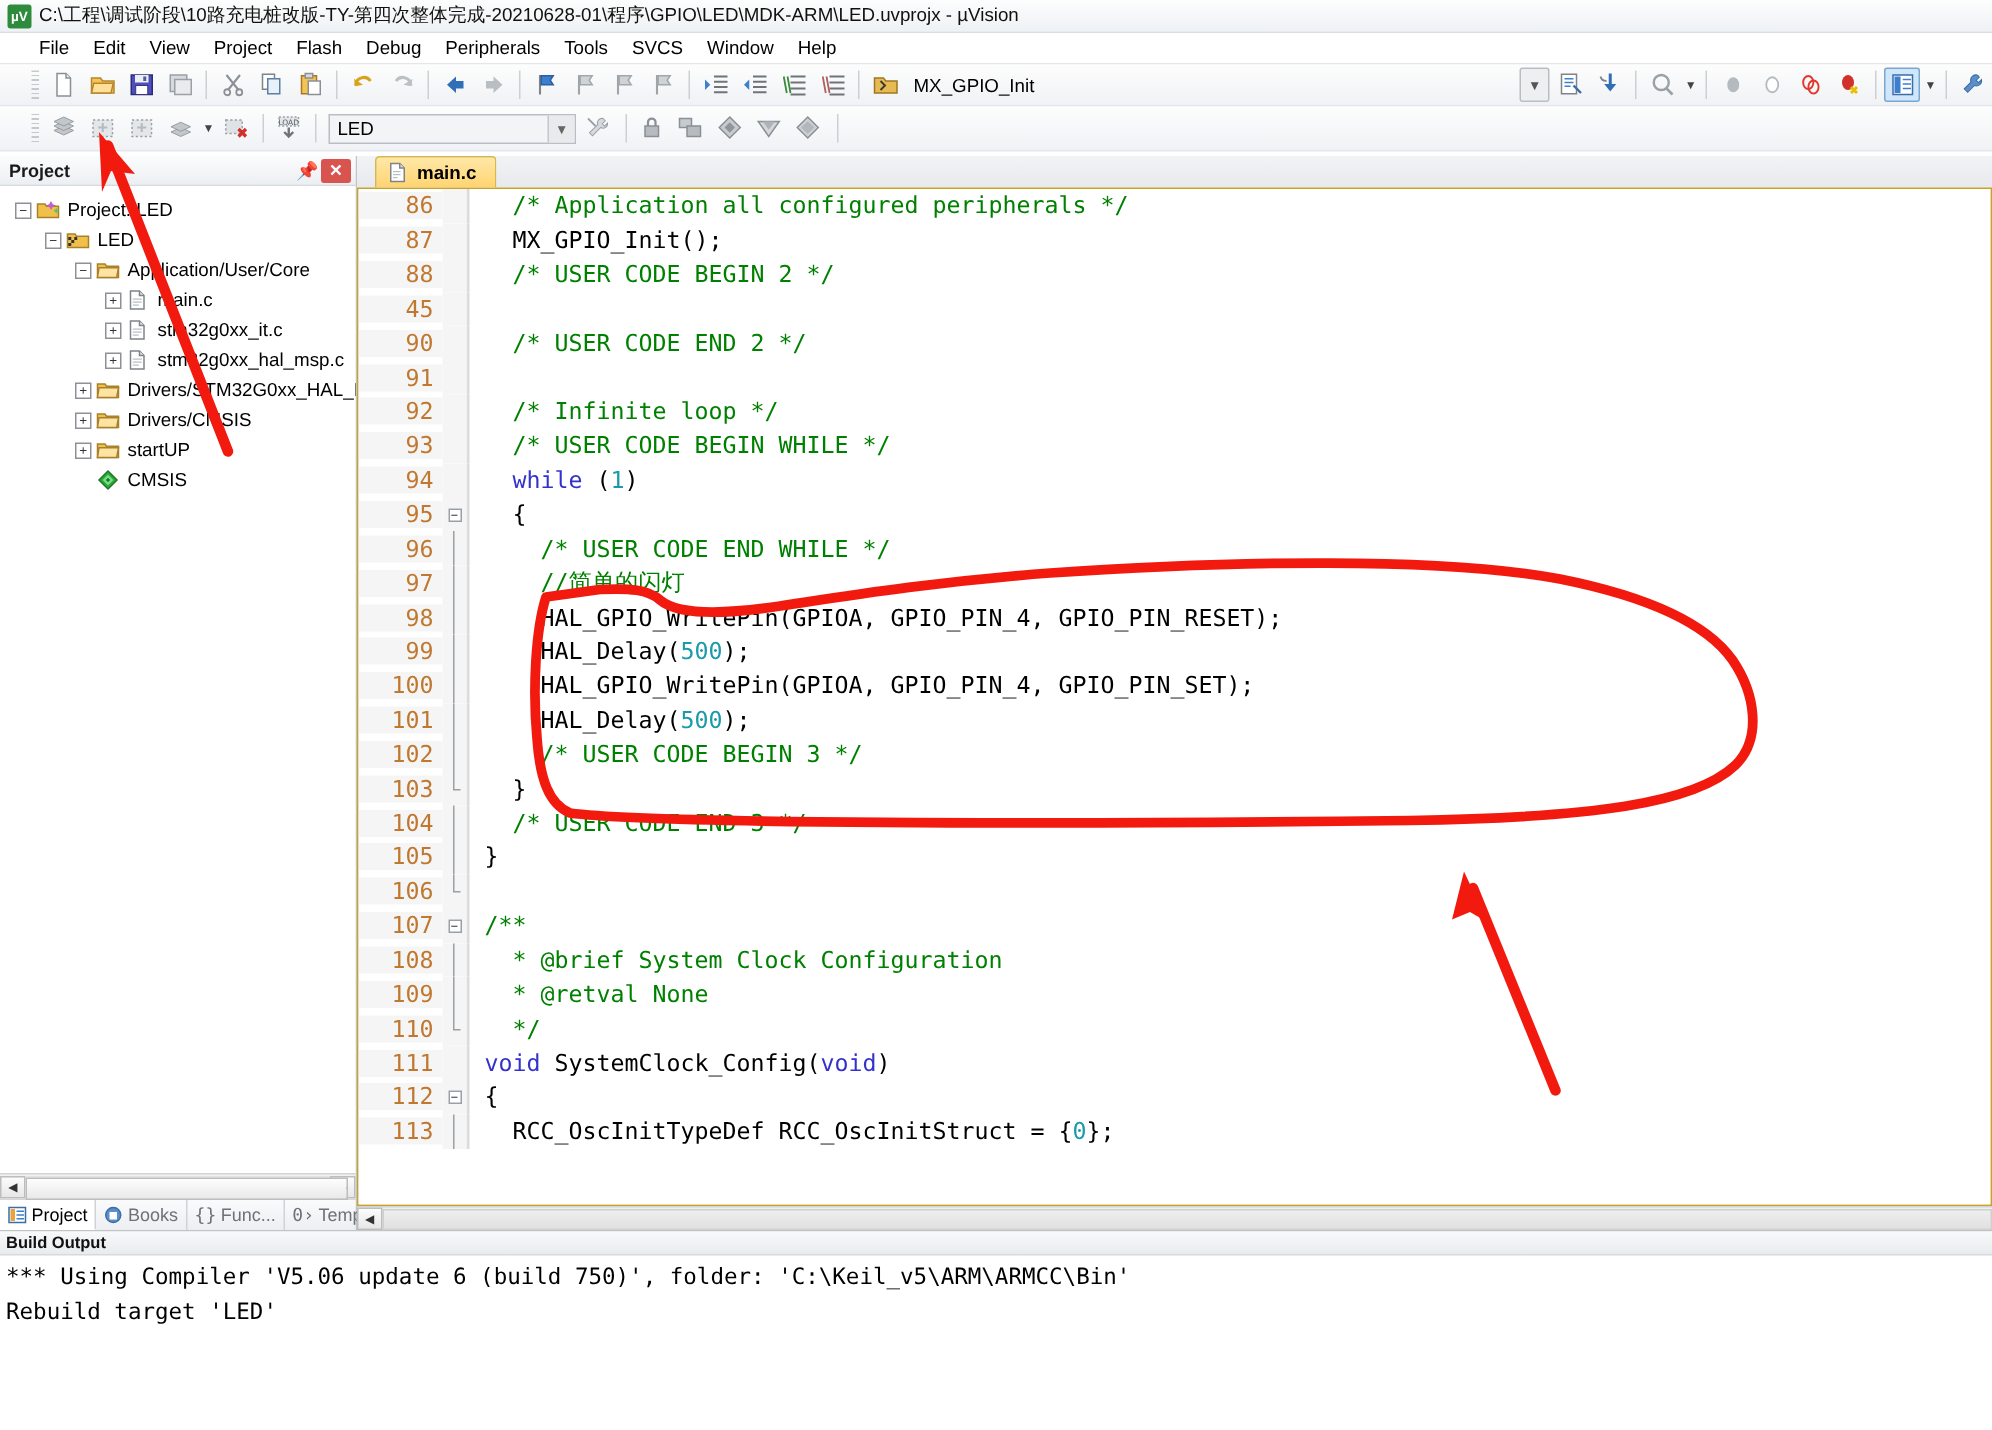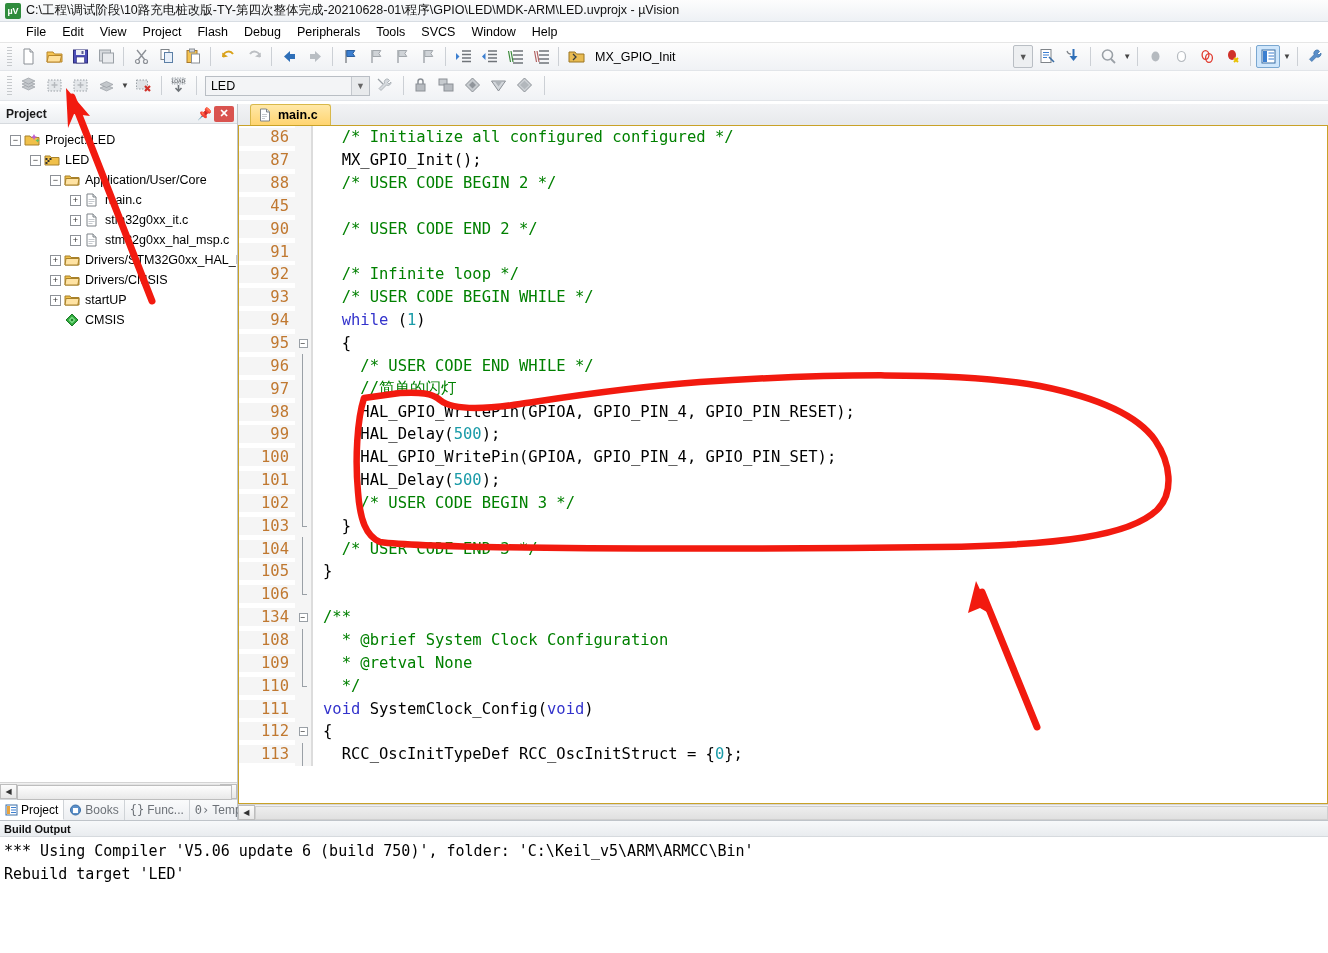--- a/index.html
+++ b/index.html
@@ -46,21 +46,21 @@
     padding: 2px 8px; font-size: 12.5px; color: #000; cursor: default;
     white-space: nowrap;
   }
 
   
   .toolbar {
     height: 28px;
     background: linear-gradient(#fdfdfd, #f0f2f5);
     display: flex; align-items: center;
     border-bottom: 1px solid #e2e5e9;
-    padding-left: 4px;
+    padding-left: 18px;
   }
   .grip {
     width: 5px; height: 20px; margin: 0 3px;
     background-image: repeating-linear-gradient(to bottom, #c6c9cc 0 1px, transparent 1px 3px);
     flex: 0 0 auto;
   }
   .tb-btn {
     width: 24px; height: 23px; margin: 0 1px;
     display: flex; align-items: center; justify-content: center;
     border: 1px solid transparent; border-radius: 2px;
@@ -757,42 +757,42 @@
                 <rect x="3" y="8" width="5" height=".8"></rect>
                 <rect x="3" y="10" width="3" height=".8"></rect>
               </g>
             </svg>
           <span>main.c</span>
         </div>
       </div>
 
       <div class="editor-body">
         <div class="code-area" id="code-area">
-            <div class="code-line"><div class="ln">86</div><div class="fold"></div><div class="gutbar"></div><div class="txt"><span class="cm">  /* Initialize all configured configured */</span></div></div>
+            <div class="code-line"><div class="ln">86</div><div class="fold"></div><div class="gutbar"></div><div class="txt"><span class="cm">  /* Application all configured peripherals */</span></div></div>
             <div class="code-line"><div class="ln">87</div><div class="fold"></div><div class="gutbar"></div><div class="txt"><span>  MX_GPIO_Init();</span></div></div>
             <div class="code-line"><div class="ln">88</div><div class="fold"></div><div class="gutbar"></div><div class="txt"><span class="cm">  /* USER CODE BEGIN 2 */</span></div></div>
             <div class="code-line"><div class="ln">45</div><div class="fold"></div><div class="gutbar"></div><div class="txt"><span></span></div></div>
             <div class="code-line"><div class="ln">90</div><div class="fold"></div><div class="gutbar"></div><div class="txt"><span class="cm">  /* USER CODE END 2 */</span></div></div>
             <div class="code-line"><div class="ln">91</div><div class="fold"></div><div class="gutbar"></div><div class="txt"><span></span></div></div>
             <div class="code-line"><div class="ln">92</div><div class="fold"></div><div class="gutbar"></div><div class="txt"><span class="cm">  /* Infinite loop */</span></div></div>
             <div class="code-line"><div class="ln">93</div><div class="fold"></div><div class="gutbar"></div><div class="txt"><span class="cm">  /* USER CODE BEGIN WHILE */</span></div></div>
             <div class="code-line"><div class="ln">94</div><div class="fold"></div><div class="gutbar"></div><div class="txt"><span>  </span><span class="kw">while</span><span> (</span><span class="num">1</span><span>)</span></div></div>
             <div class="code-line"><div class="ln">95</div><div class="fold"><div class="box">−</div></div><div class="gutbar"></div><div class="txt"><span>  {</span></div></div>
             <div class="code-line"><div class="ln">96</div><div class="fold"><div class="vline"></div></div><div class="gutbar"></div><div class="txt"><span class="cm">    /* USER CODE END WHILE */</span></div></div>
             <div class="code-line"><div class="ln">97</div><div class="fold"><div class="vline"></div></div><div class="gutbar"></div><div class="txt"><span class="cm">    //简单的闪灯</span></div></div>
             <div class="code-line"><div class="ln">98</div><div class="fold"><div class="vline"></div></div><div class="gutbar"></div><div class="txt"><span>    HAL_GPIO_WritePin(GPIOA, GPIO_PIN_4, GPIO_PIN_RESET);</span></div></div>
             <div class="code-line"><div class="ln">99</div><div class="fold"><div class="vline"></div></div><div class="gutbar"></div><div class="txt"><span>    HAL_Delay(</span><span class="num">500</span><span>);</span></div></div>
             <div class="code-line"><div class="ln">100</div><div class="fold"><div class="vline"></div></div><div class="gutbar"></div><div class="txt"><span>    HAL_GPIO_WritePin(GPIOA, GPIO_PIN_4, GPIO_PIN_SET);</span></div></div>
             <div class="code-line"><div class="ln">101</div><div class="fold"><div class="vline"></div></div><div class="gutbar"></div><div class="txt"><span>    HAL_Delay(</span><span class="num">500</span><span>);</span></div></div>
             <div class="code-line"><div class="ln">102</div><div class="fold"><div class="vline"></div></div><div class="gutbar"></div><div class="txt"><span class="cm">    /* USER CODE BEGIN 3 */</span></div></div>
             <div class="code-line"><div class="ln">103</div><div class="fold"><div class="endline"></div><div class="endtick"></div></div><div class="gutbar"></div><div class="txt"><span>  }</span></div></div>
             <div class="code-line"><div class="ln">104</div><div class="fold"><div class="vline"></div></div><div class="gutbar"></div><div class="txt"><span class="cm">  /* USER CODE END 3 */</span></div></div>
             <div class="code-line"><div class="ln">105</div><div class="fold"><div class="vline"></div></div><div class="gutbar"></div><div class="txt"><span>}</span></div></div>
             <div class="code-line"><div class="ln">106</div><div class="fold"><div class="endline"></div><div class="endtick"></div></div><div class="gutbar"></div><div class="txt"><span></span></div></div>
-            <div class="code-line"><div class="ln">134</div><div class="fold"><div class="box">−</div></div><div class="gutbar"></div><div class="txt"><span class="cm">/**</span></div></div>
+            <div class="code-line"><div class="ln">107</div><div class="fold"><div class="box">−</div></div><div class="gutbar"></div><div class="txt"><span class="cm">/**</span></div></div>
             <div class="code-line"><div class="ln">108</div><div class="fold"><div class="vline"></div></div><div class="gutbar"></div><div class="txt"><span class="cm">  * @brief System Clock Configuration</span></div></div>
             <div class="code-line"><div class="ln">109</div><div class="fold"><div class="vline"></div></div><div class="gutbar"></div><div class="txt"><span class="cm">  * @retval None</span></div></div>
             <div class="code-line"><div class="ln">110</div><div class="fold"><div class="endline"></div><div class="endtick"></div></div><div class="gutbar"></div><div class="txt"><span class="cm">  */</span></div></div>
             <div class="code-line"><div class="ln">111</div><div class="fold"></div><div class="gutbar"></div><div class="txt"><span></span><span class="kw">void</span><span> SystemClock_Config(</span><span class="kw">void</span><span>)</span></div></div>
             <div class="code-line"><div class="ln">112</div><div class="fold"><div class="box">−</div></div><div class="gutbar"></div><div class="txt"><span>{</span></div></div>
             <div class="code-line"><div class="ln">113</div><div class="fold"><div class="vline"></div></div><div class="gutbar"></div><div class="txt"><span>  RCC_OscInitTypeDef RCC_OscInitStruct = {</span><span class="num">0</span><span>};</span></div></div>
           </div>
       </div>
 
       <div class="ed-hscroll">

